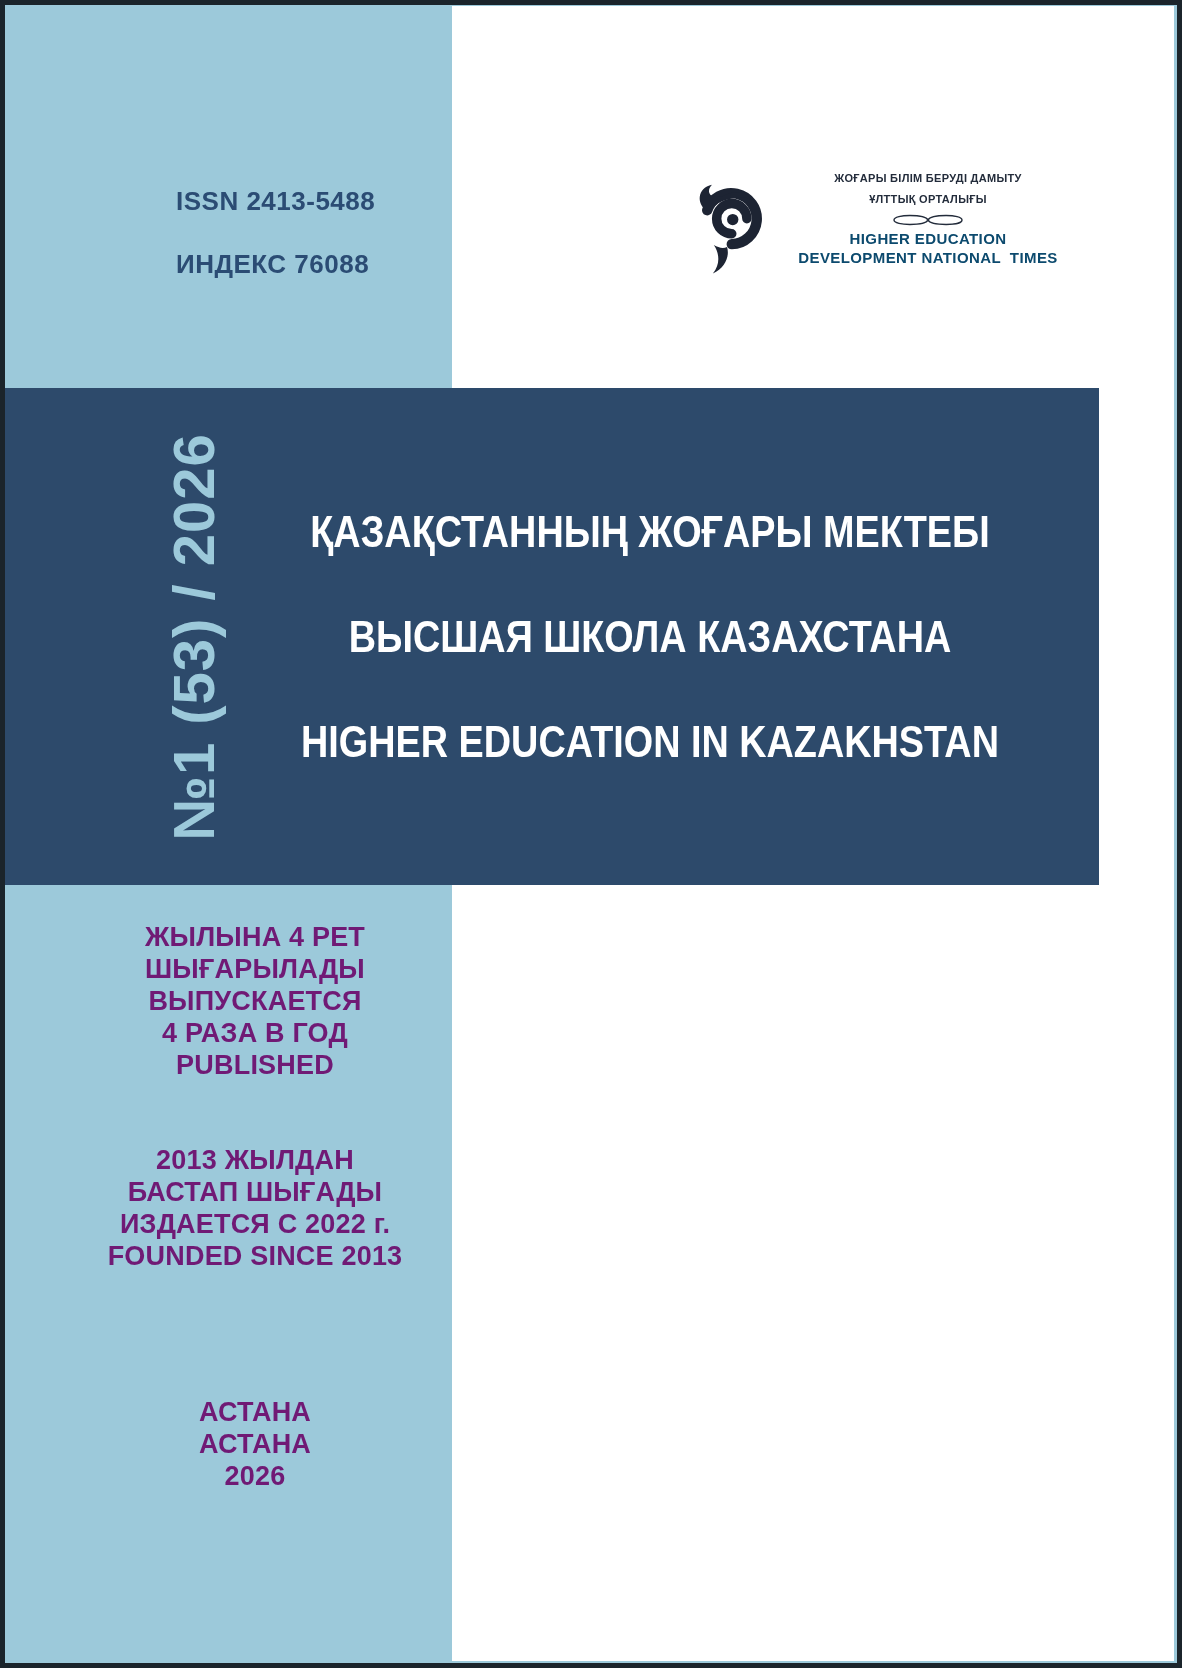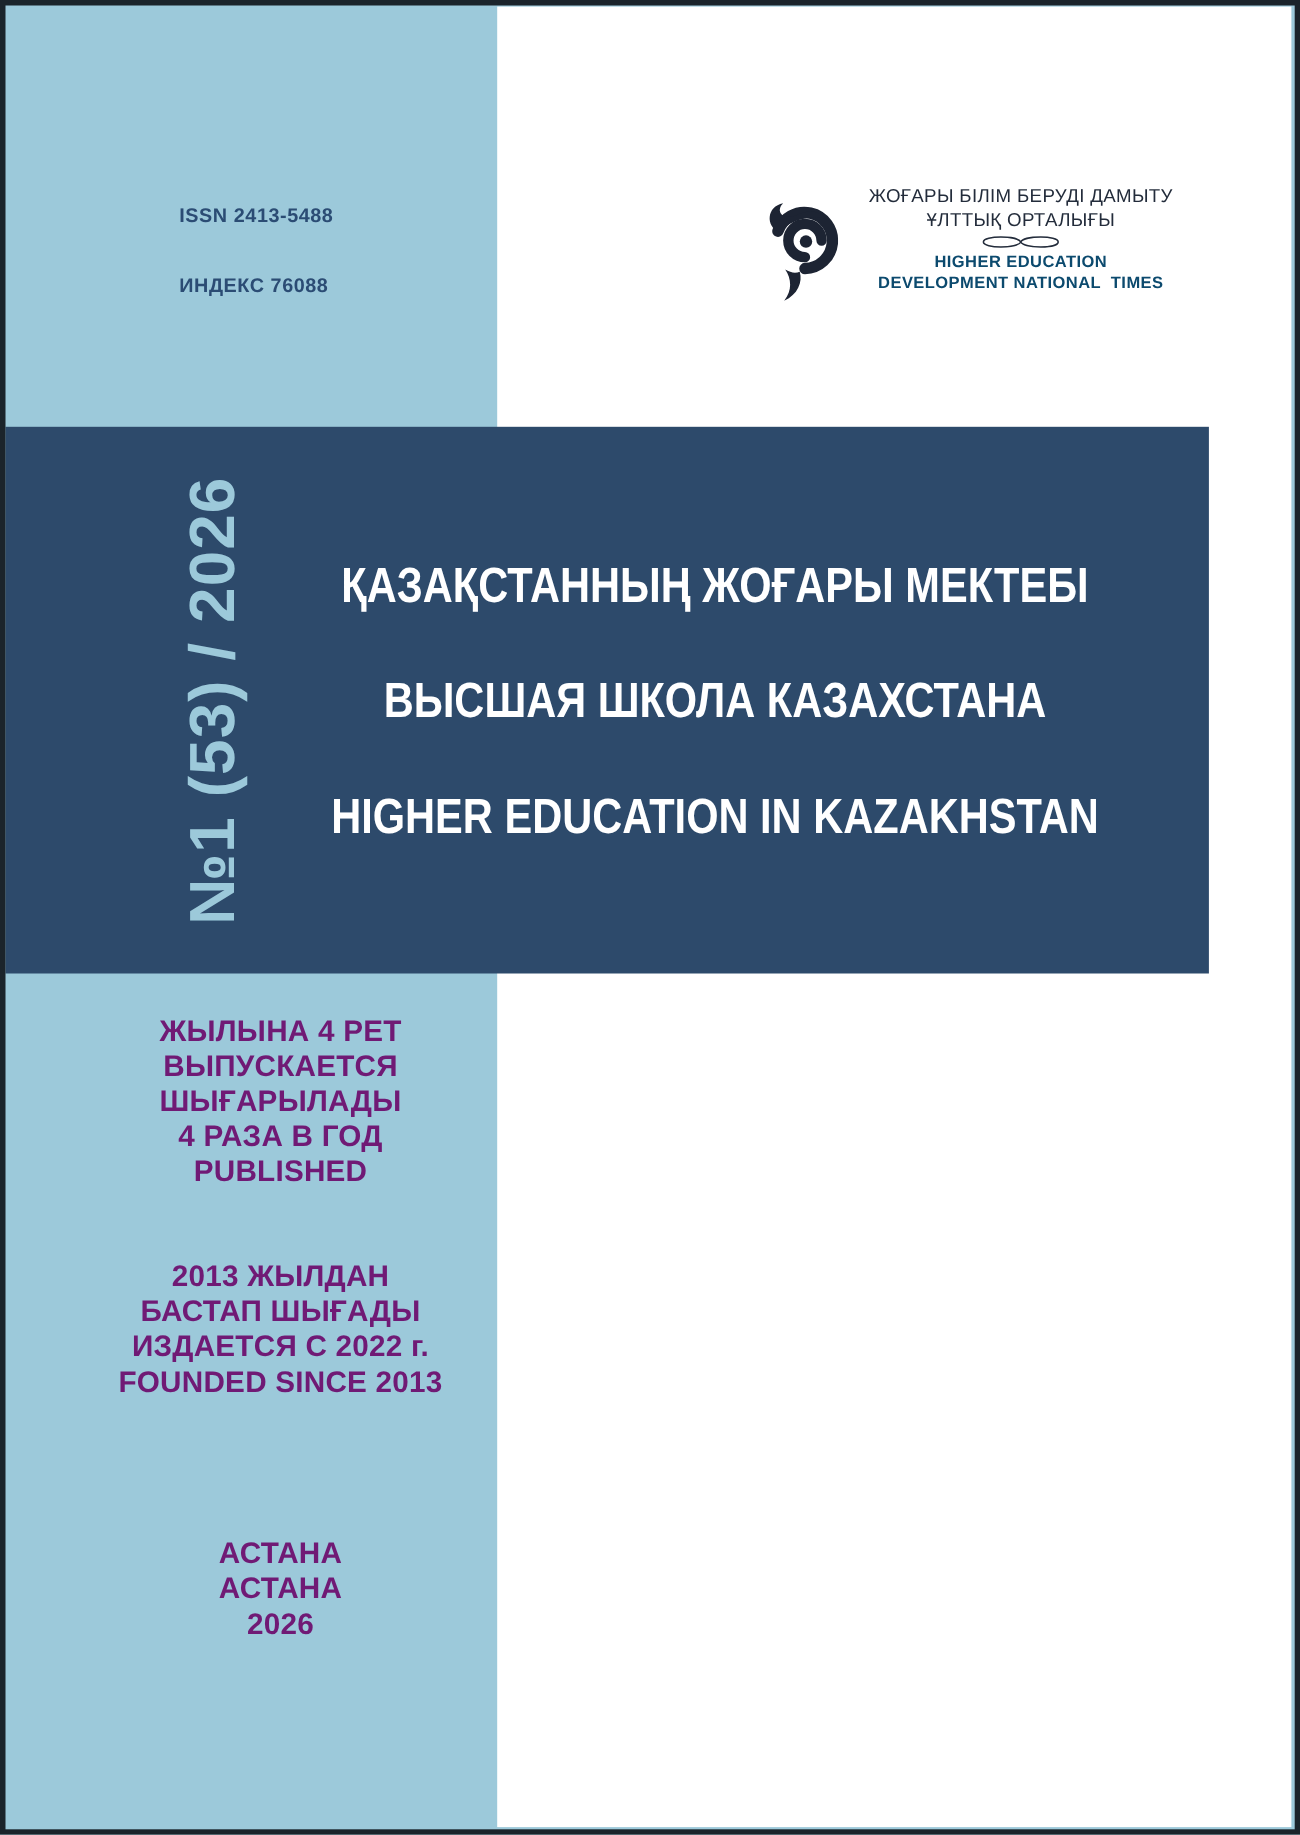--- a/index.html
+++ b/index.html
@@ -6,29 +6,29 @@
   .page{
     position:relative;width:1182px;height:1668px;overflow:hidden;
     background:#9cc9da;
     font-family:"Liberation Sans", sans-serif;
     -webkit-font-smoothing:antialiased;
   }
   .frame{position:absolute;inset:0;border:5px solid #1b242b;z-index:50;pointer-events:none;}
   .white-panel{position:absolute;left:452px;top:6px;width:722px;height:1655px;background:#ffffff;z-index:1;}
 
   
-  .issn-line{position:absolute;left:163px;color:#2b4c74;font-weight:700;font-size:18px;letter-spacing:0.5px;z-index:3;}
+  .issn-line{position:absolute;left:176px;color:#2b4c74;font-weight:700;font-size:26px;letter-spacing:0.5px;z-index:3;}
   .issn-1{top:186px;}
   .issn-2{top:249px;text-align:right;}
 
   
   .logo{position:absolute;left:694px;top:168px;width:400px;display:flex;z-index:3;}
   .logo-emblem{flex:0 0 auto;margin-top:12px;}
   .logo-text{width:312px;margin-left:10px;text-align:center;}
-  .logo-kk{color:#232c3b;font-weight:400;font-size:17px;line-height:21px;letter-spacing:0.3px;}
+  .logo-kk{color:#232c3b;font-weight:700;font-size:11px;line-height:21px;letter-spacing:0.3px;}
   .logo-divider{margin:3px auto 2px auto;display:block;}
   .logo-en{color:#0c4a6e;font-weight:700;font-size:15px;line-height:19px;letter-spacing:0.4px;}
   .logo-en.pre{white-space:pre;}
 
   
   .banner{position:absolute;left:5px;top:388px;width:1094px;height:497px;background:#2d4a6b;z-index:2;}
   .issue-vert{
     position:absolute;left:123px;top:388px;width:140px;height:497px;z-index:3;
   }
   .issue-vert span{
@@ -89,22 +89,22 @@
   <div class="banner"></div>
   <div class="issue-vert">
     <span>№1 (53) / 2026</span>
   </div>
   <div class="title-line title-kk">ҚАЗАҚСТАННЫҢ ЖОҒАРЫ МЕКТЕБІ</div>
   <div class="title-line title-ru">ВЫСШАЯ ШКОЛА КАЗАХСТАНА</div>
   <div class="title-line title-en">HIGHER EDUCATION IN KAZAKHSTAN</div>
 
   <div class="side-block freq">
     <div>ЖЫЛЫНА 4 РЕТ</div>
+    <div>ШЫҒАРЫЛАДЫ</div>
     <div>ВЫПУСКАЕТСЯ</div>
-    <div>ШЫҒАРЫЛАДЫ</div>
     <div>4 РАЗА В ГОД</div>
     <div>PUBLISHED</div>
   </div>
 
   <div class="side-block founded">
     <div>2013 ЖЫЛДАН</div>
     <div>БАСТАП ШЫҒАДЫ</div>
     <div>ИЗДАЕТСЯ С 2022 г.</div>
     <div>FOUNDED SINCE 2013</div>
   </div>

